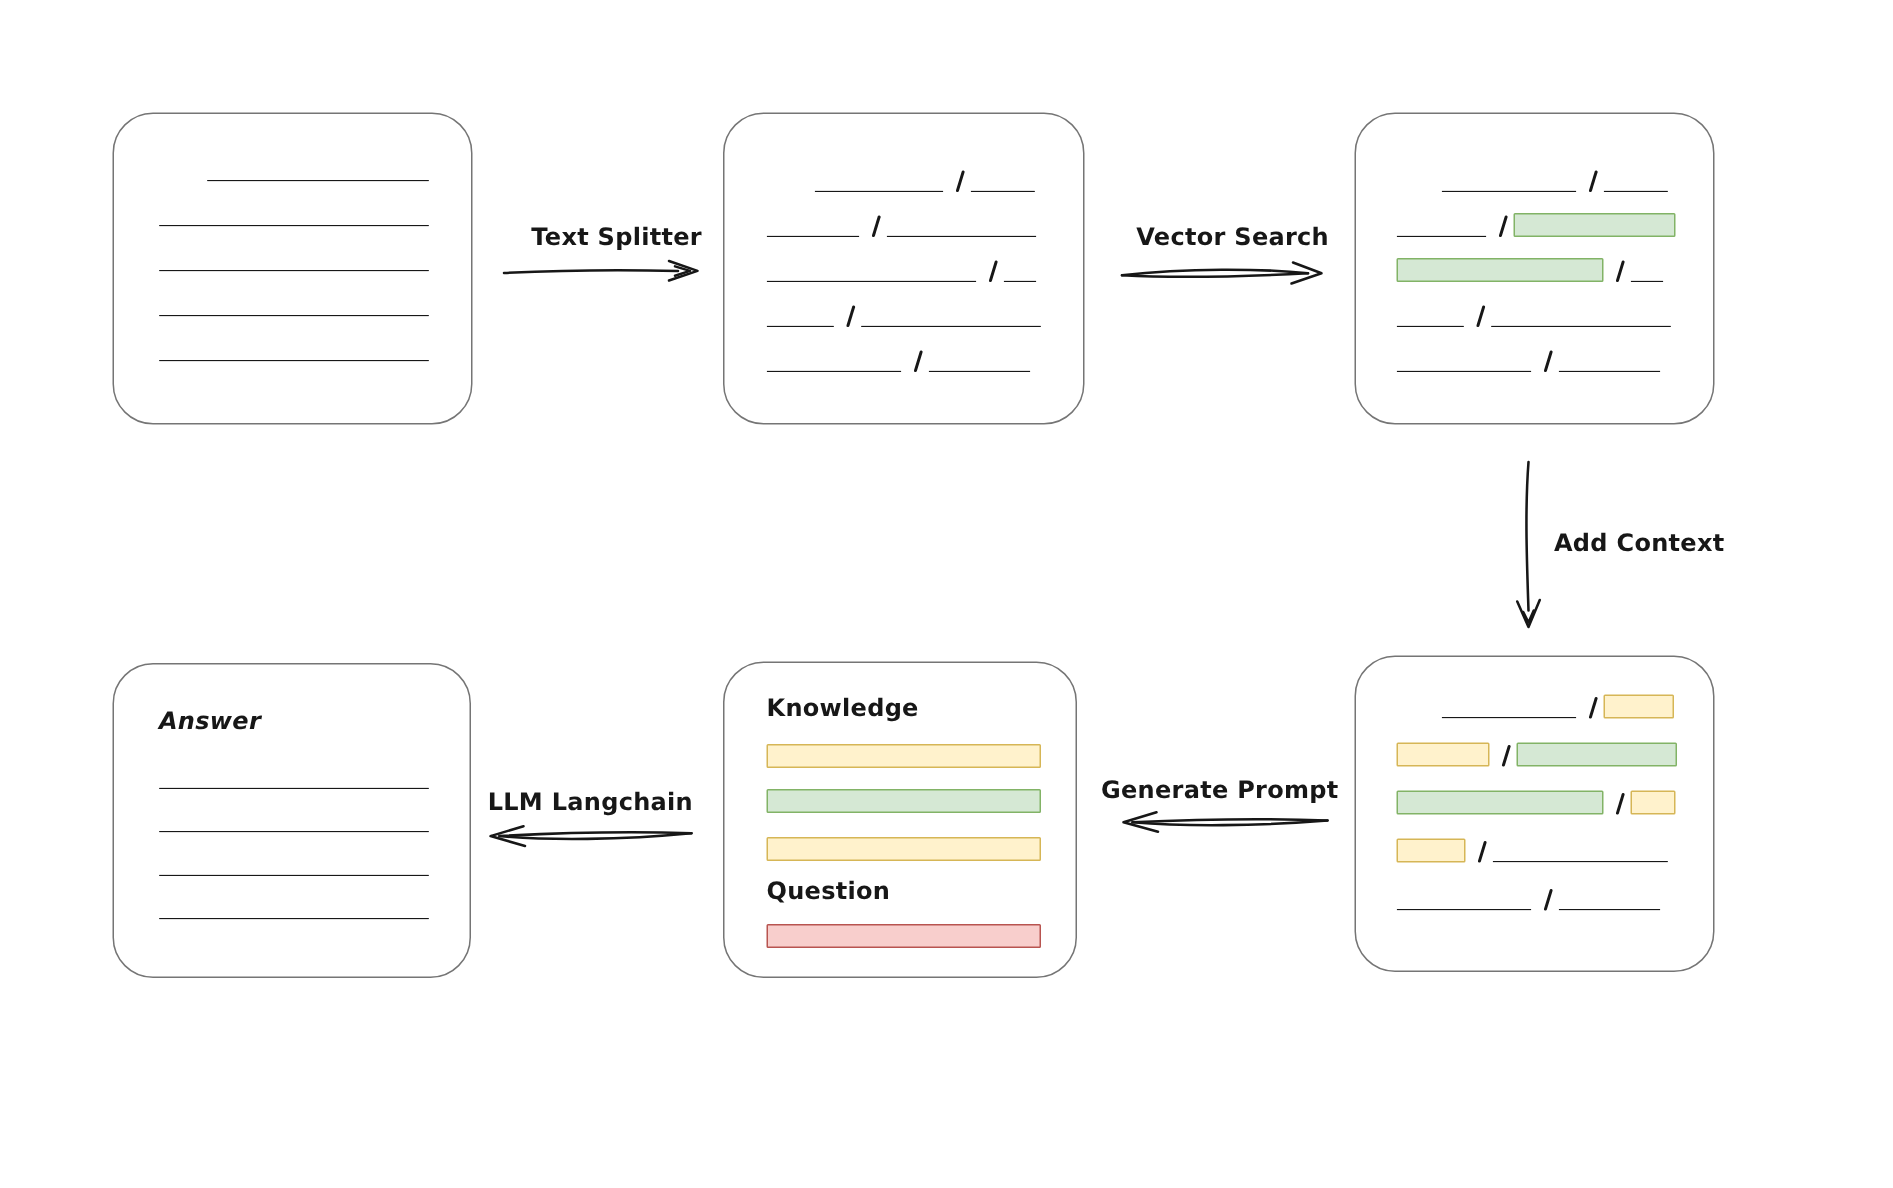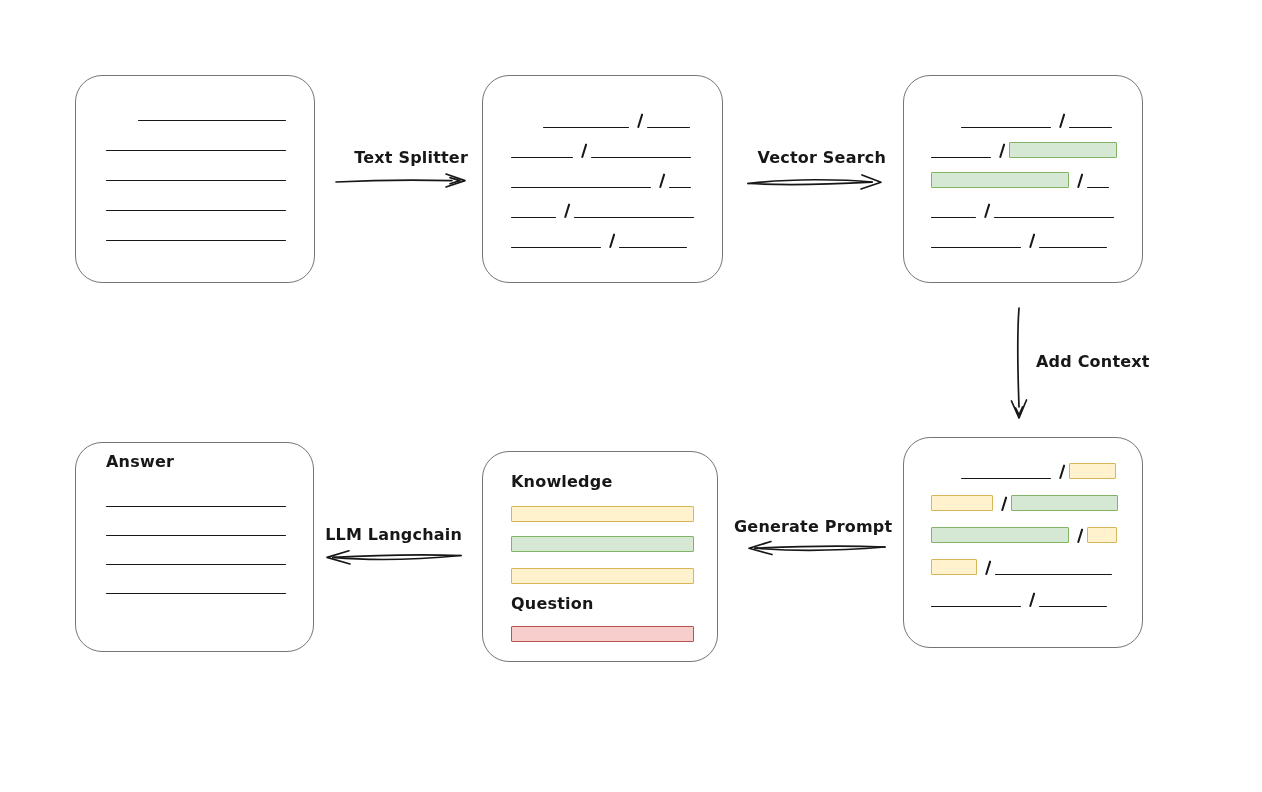--- a/index.html
+++ b/index.html
@@ -179,35 +179,35 @@
           <span class="seg-line" style="width: 117px;"></span>
         </div>
         <div class="seg-row">
           <span class="seg-line" style="width: 90px;"></span>
           <span class="seg-slash"></span>
           <span class="seg-line" style="width: 68px;"></span>
         </div>
       </div>
   </div>
 
-  <div class="node" style="left:482px;top:451px;width:236px;height:211px;">
+  <div class="node" style="left:482px;top:441px;width:236px;height:211px;">
     <div class="inbox-label" style="margin-top:20px;">Knowledge</div>
     <div>
         <div class="bar yellow" style="margin-top: 14px;"></div>
         <div class="bar green" style="margin-top: 14px;"></div>
         <div class="bar yellow" style="margin-top: 16px;"></div>
       </div>
     <div class="inbox-label" style="margin-top:10px;">Question</div>
     <div>
         <div class="bar red" style="margin-top: 12px;"></div>
       </div>
   </div>
 
   <div class="node" style="left:75px;top:442px;width:239px;height:210px;">
-    <div class="inbox-label" style="margin-top:9px;margin-left:30px;">Answer</div>
+    <div class="inbox-label" style="margin-top:28px;margin-left:30px;font-style:italic;">Answer</div>
     <div>
         <div class="ans-line" style="margin-top: 34px;"></div>
         <div class="ans-line" style="margin-top: 28px;"></div>
         <div class="ans-line" style="margin-top: 28px;"></div>
         <div class="ans-line" style="margin-top: 28px;"></div>
       </div>
   </div>
 
   <div class="arrow-label" style="left:334px;top:148px;width:134px;">Text Splitter</div>
   <svg class="arrow-svg" style="left:334px;top:169px;" width="136" height="24">

